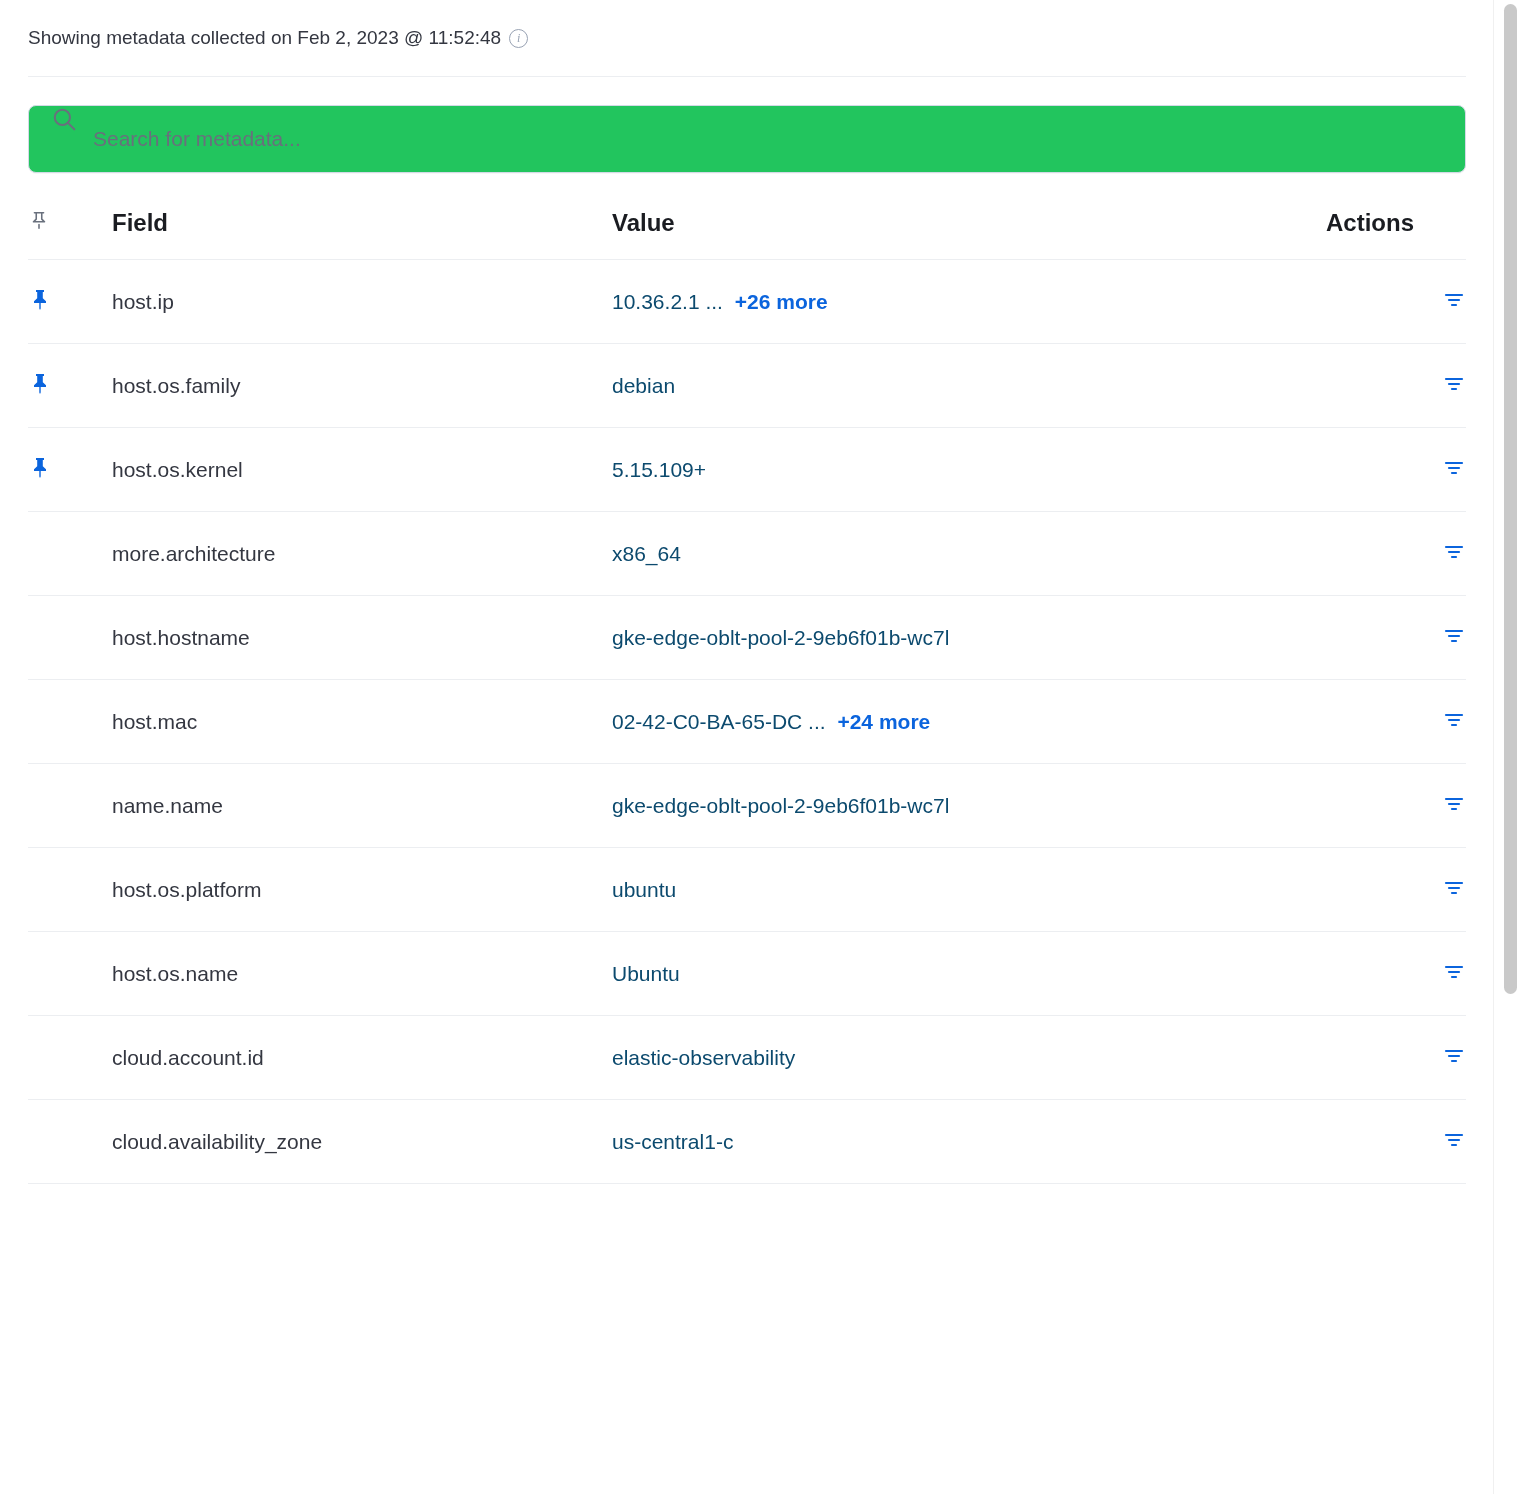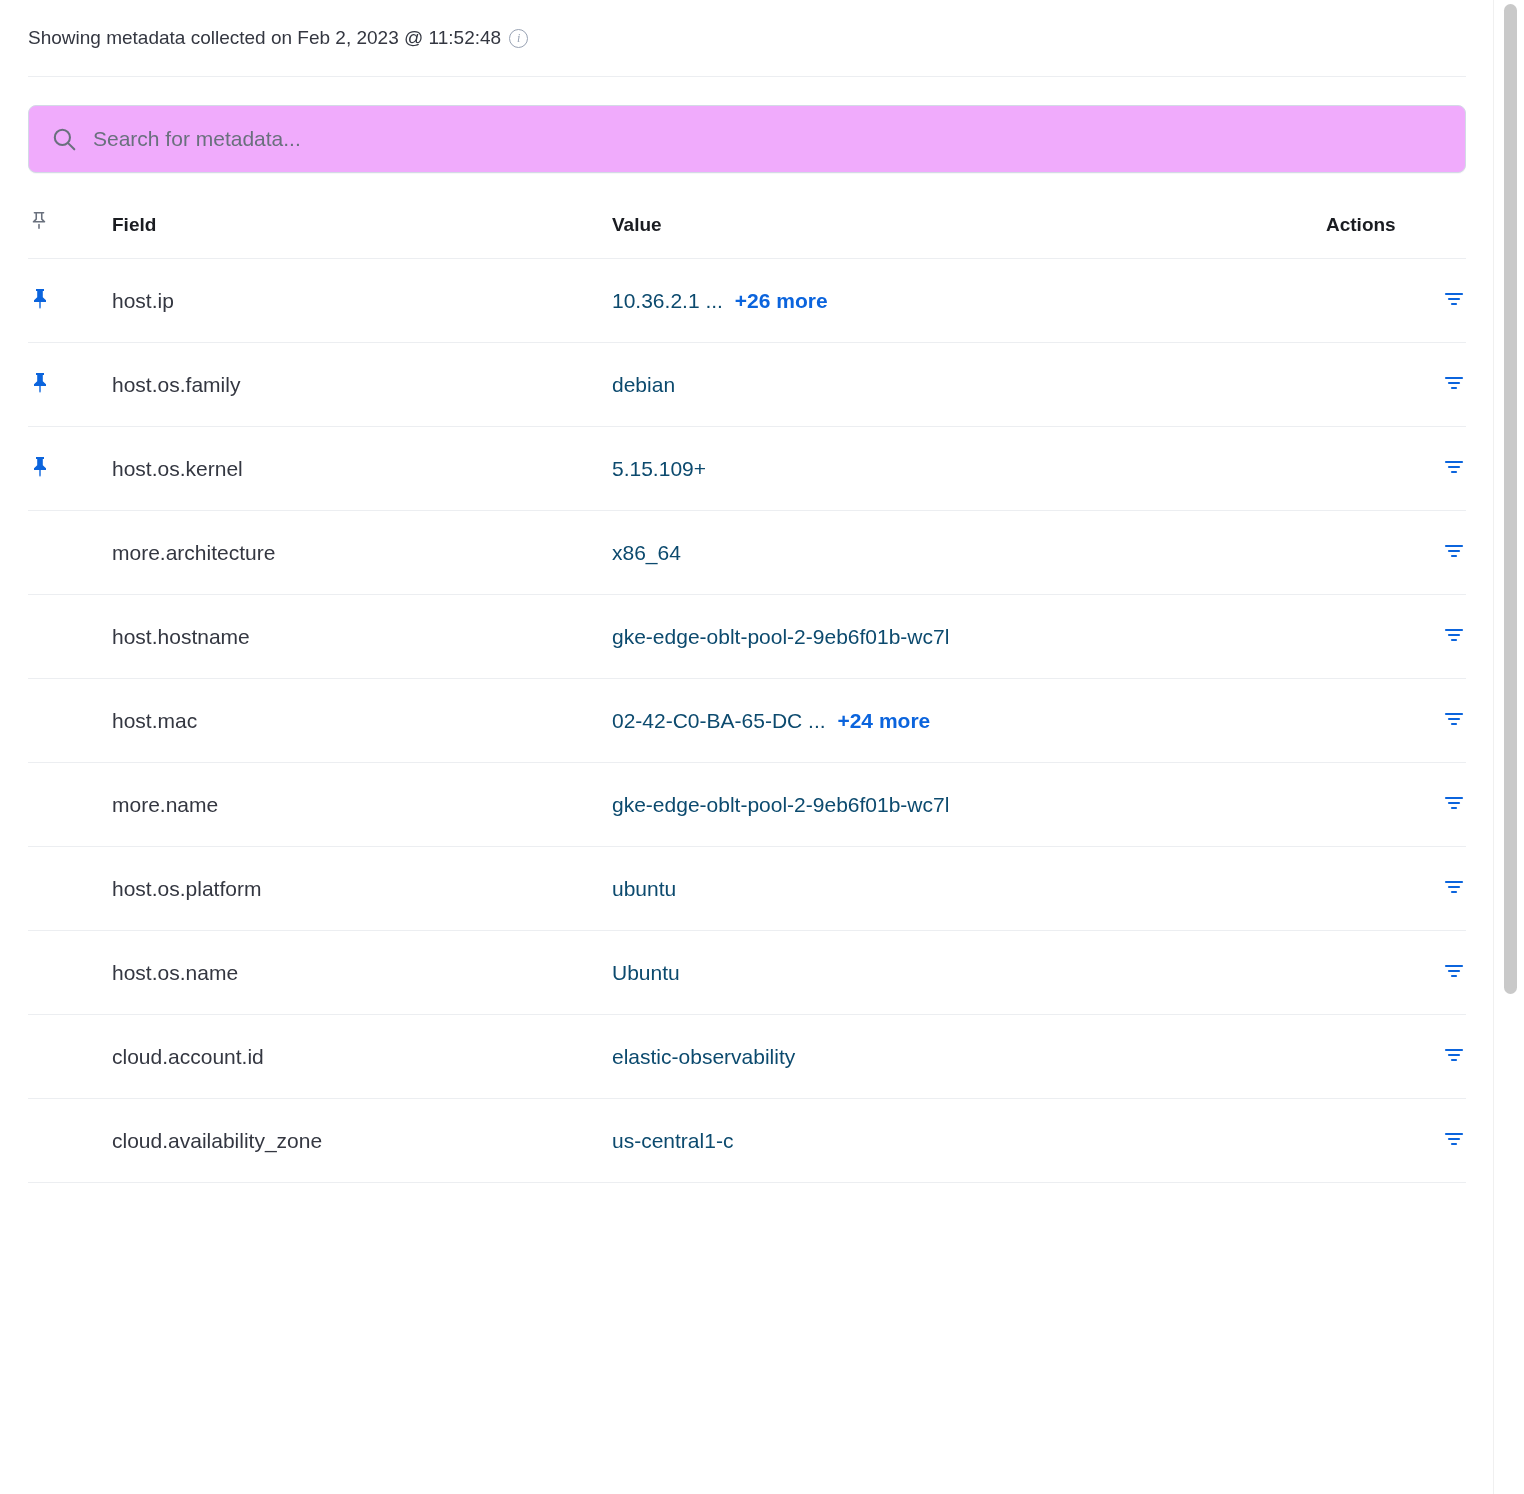--- a/index.html
+++ b/index.html
@@ -48,26 +48,25 @@
     font-family: "Liberation Serif", serif;
     line-height: 1;
   }
 
   
   .search-wrap {
     margin-top: 28px;
   }
   .search-box {
     display: flex;
-    align-items: center;
     gap: 16px;
     height: 66px;
     border: 1px solid #d3dae6;
     border-radius: 8px;
-    background: #f0abfc;
+    background: #22c55e;
     padding: 0 22px;
     box-shadow: 0 1px 0 rgba(0,0,0,0.03);
   }
   .search-box .magnifier {
     flex: 0 0 auto;
     width: 26px;
     height: 26px;
     color: #69707d;
   }
   .search-input {
@@ -92,21 +91,21 @@
     margin-top: 36px;
     table-layout: fixed;
   }
   table.meta-table col.col-pin { width: 84px; }
   table.meta-table col.col-field { width: 500px; }
   table.meta-table col.col-value { width: auto; }
   table.meta-table col.col-actions { width: 140px; }
 
   table.meta-table thead th {
     text-align: left;
-    font-size: 19px;
+    font-size: 24px;
     font-weight: bold;
     color: #1a1c21;
     padding: 0 0 22px 0;
     border-bottom: 1px solid #eceef1;
     vertical-align: bottom;
   }
   th.actions-head { text-align: right; padding-right: 14px; }
 
   table.meta-table tbody td {
     font-size: 21px;
@@ -332,21 +331,21 @@
                 <line x1="4" y1="8" x2="20" y2="8"></line>
                 <line x1="7" y1="13" x2="17" y2="13"></line>
                 <line x1="10" y1="18" x2="14" y2="18"></line>
               </svg>
             </span>
           </td>
         </tr>
 
         <tr>
           <td class="pin-cell"></td>
-          <td>more.name</td>
+          <td>name.name</td>
           <td>
             <span class="value-text">gke-edge-oblt-pool-2-9eb6f01b-wc7l</span>
             <span class="more-link"></span>
           </td>
           <td class="actions-cell">
             <span class="filter-glyph">
               <svg viewBox="0 0 24 24" width="24" height="24" stroke="currentColor" stroke-width="2.2" stroke-linecap="round">
                 <line x1="4" y1="8" x2="20" y2="8"></line>
                 <line x1="7" y1="13" x2="17" y2="13"></line>
                 <line x1="10" y1="18" x2="14" y2="18"></line>

